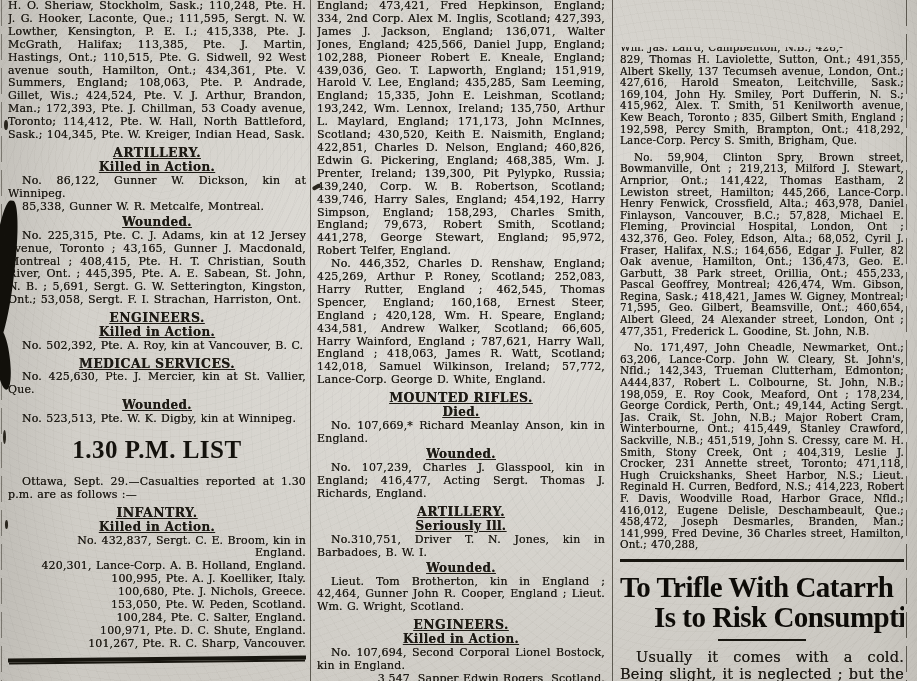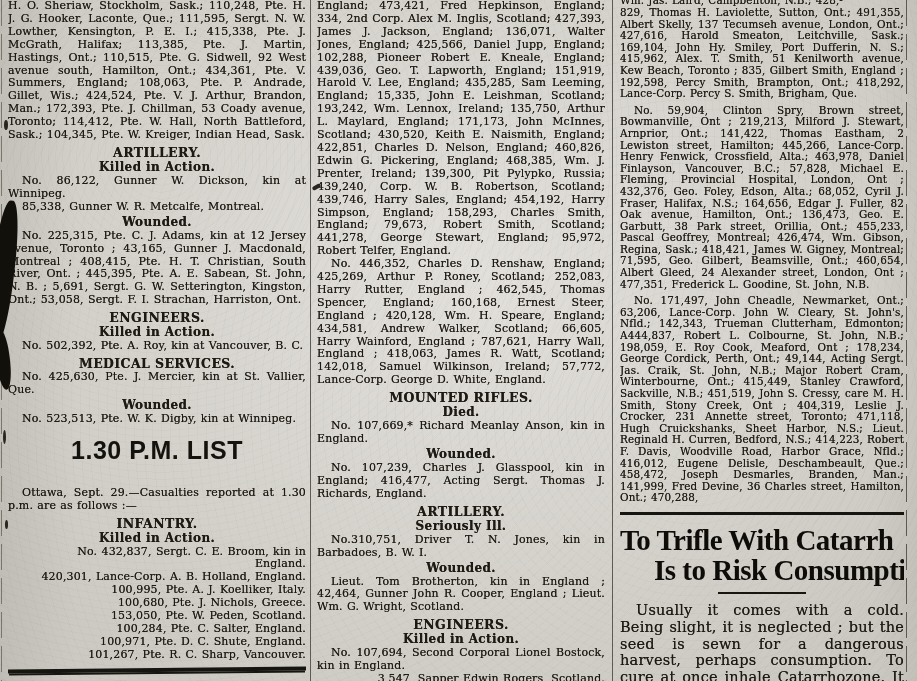--- a/index.html
+++ b/index.html
@@ -23,36 +23,36 @@
   .col3{left:620px;width:284px;}
   .vrule{position:absolute;top:0;width:1px;height:681px;background:#4a463d;opacity:.85;}
   .vrule.broken{background:repeating-linear-gradient(180deg,#4a463d 0 26px, transparent 26px 34px);}
   p{margin:0;}
   .body{font-size:11px;line-height:12.9px;letter-spacing:.15px;word-spacing:.6px;
         text-shadow:0 0 .5px rgba(20,16,10,.75);text-align:right;}
   .c3 .body{font-size:10.4px;line-height:11.6px;}
   .just{text-align:justify;}
   .ind{text-indent:14px;}
   h4,h5{margin:2px 0 1px;text-align:center;font-size:12px;line-height:13px;
-        letter-spacing:.4px;text-shadow:0 0 .5px rgba(20,16,10,.8);}
+        letter-spacing:.4px;text-shadow:0 0 .5px rgba(20,16,10,.8);text-decoration:underline;}
   h4{font-size:12.5px;margin-top:4px;}
-  .pm-headline{margin:10px 0 22px;text-align:center;
-    font-family:Liberation Sans, sans-serif;font-weight:bold;
+  .pm-headline{margin:10px 0 12px;text-align:center;
+    font-family:Liberation Serif, serif;font-weight:bold;
     font-size:25px;letter-spacing:.5px;color:#14120d;}
   .rule-heavy{height:4px;background:#17150f;margin:6px 0 2px;transform:rotate(-.6deg);
     box-shadow:0 3px 0 -1px #17150f;}
   .c3 .rule-heavy2{height:3px;background:#17150f;margin:5px 0 6px;}
   .ad-head{font-family:"Liberation Serif", serif;font-weight:bold;color:#0e0c08;
     font-size:29px;line-height:30px;letter-spacing:-.5px;white-space:nowrap;}
   .ad-head.l2{margin-left:34px;}
   .short-rule{width:88px;height:2px;background:#17150f;margin:7px auto 8px;}
   .ad-body{font-size:14.5px;line-height:16.8px;letter-spacing:.2px;word-spacing:1px;
     text-align:justify;text-shadow:0 0 .5px rgba(20,16,10,.75);}
   .ad-body .ind2{text-indent:16px;}
-  .cutline{height:7px;overflow:hidden;}
+  .cutline{height:7px;overflow:hidden;margin-top:47px;}
   .cutline p{margin-top:-5px;}
   .blob{position:absolute;background:#12100b;border-radius:50% 40% 55% 45%;}
   .speck{position:absolute;background:#2a261e;border-radius:50%;}
   .gap6{height:5px;}
 </style>
 </head>
 <body>
 
 <div class="page">
 

